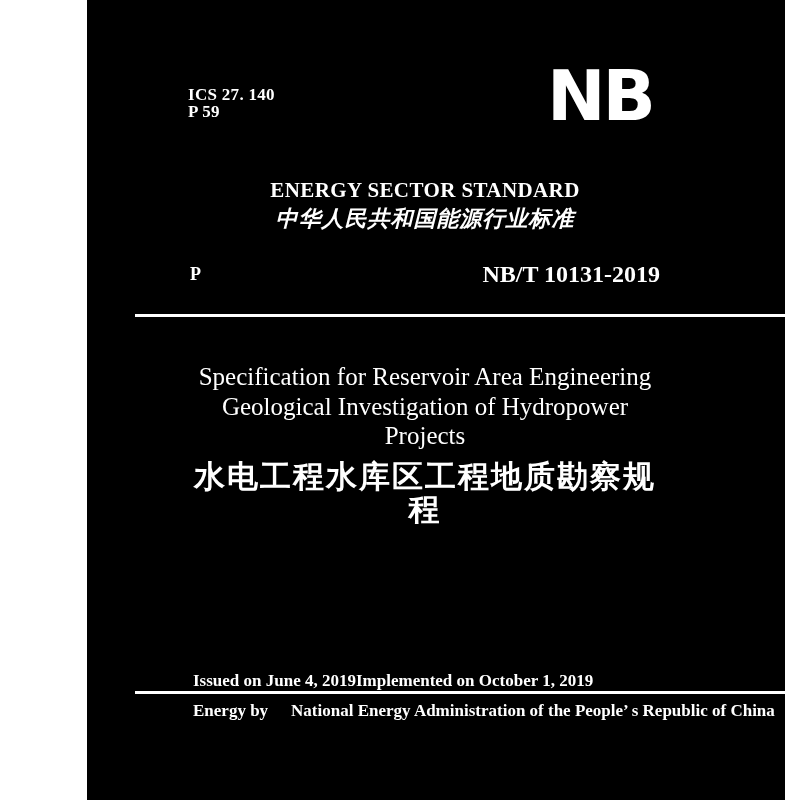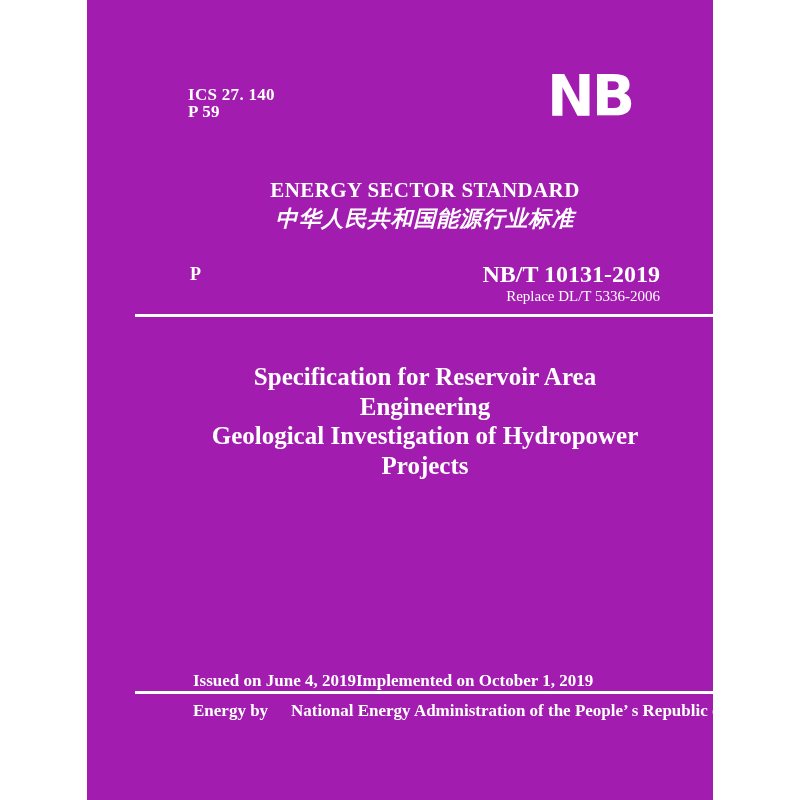--- a/index.html
+++ b/index.html
@@ -14,41 +14,41 @@
   .canvas {
     position: relative;
     width: 800px;
     height: 800px;
     background: #ffffff;
   }
   .page {
     position: absolute;
     left: 87px;
     top: 0;
-    width: 626px;
+    width: 698px;
     height: 800px;
-    background: #a21caf;
+    background: #000000;
     color: #ffffff;
   }
   .ics-block {
     position: absolute;
     left: 101px;
     top: 86px;
     font-size: 17px;
     font-weight: bold;
     line-height: 17px;
     letter-spacing: 0.3px;
   }
   .nb-logo {
     position: absolute;
     left: 460px;
     top: 58px;
     font-family: "DejaVu Sans", sans-serif;
     font-weight: 900;
-    font-size: 57px;
+    font-size: 70px;
     line-height: 76px;
     letter-spacing: -3px;
     color: #ffffff;
   }
   .org-heading {
     position: absolute;
     left: 103px;
     width: 470px;
     top: 179px;
     text-align: center;
@@ -109,21 +109,21 @@
   .rule-bottom { top: 691px; }
   .title-block {
     position: absolute;
     left: 103px;
     width: 470px;
     top: 362px;
     text-align: center;
   }
   .title-block .en {
     font-size: 25px;
-    font-weight: bold;
+    font-weight: normal;
     line-height: 29.5px;
   }
   .title-block .zh {
     margin-top: 9px;
     font-size: 31px;
     font-weight: bold;
     line-height: 33px;
     letter-spacing: 2px;
   }
   .dates-row {
@@ -164,29 +164,29 @@
 
     <div class="org-heading">
       <div class="en">ENERGY SECTOR STANDARD</div>
       <div class="zh">中华人民共和国能源行业标准</div>
     </div>
 
     <div class="code-row">
       <div class="category-letter">P</div>
       <div class="std-number-block">
         <div class="std-number">NB/T 10131-2019</div>
-        <div class="replaces">Replace DL/T 5336-2006</div>
       </div>
     </div>
 
     <div class="rule rule-top"></div>
 
     <div class="title-block">
       <div class="en">Specification for Reservoir Area Engineering</div>
       <div class="en">Geological Investigation of Hydropower Projects</div>
+      <div class="zh">水电工程水库区工程地质勘察规程</div>
     </div>
 
     <div class="dates-row">
       <div>Issued on June 4, 2019</div>
       <div>Implemented on October 1, 2019</div>
     </div>
 
     <div class="rule rule-bottom"></div>
 
     <div class="issued-by-row">

